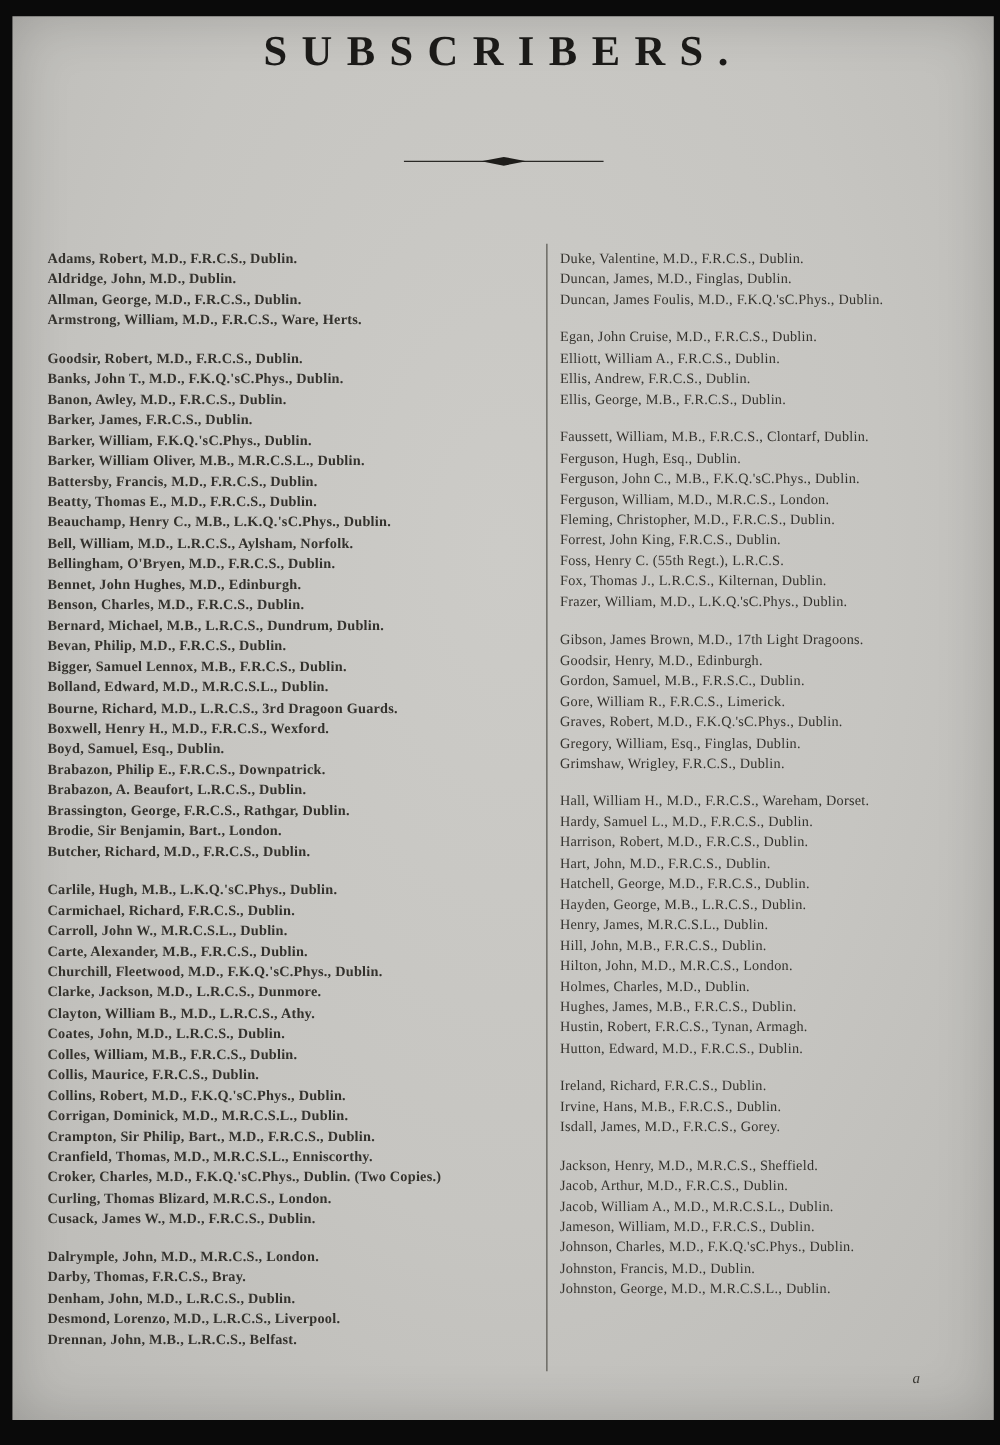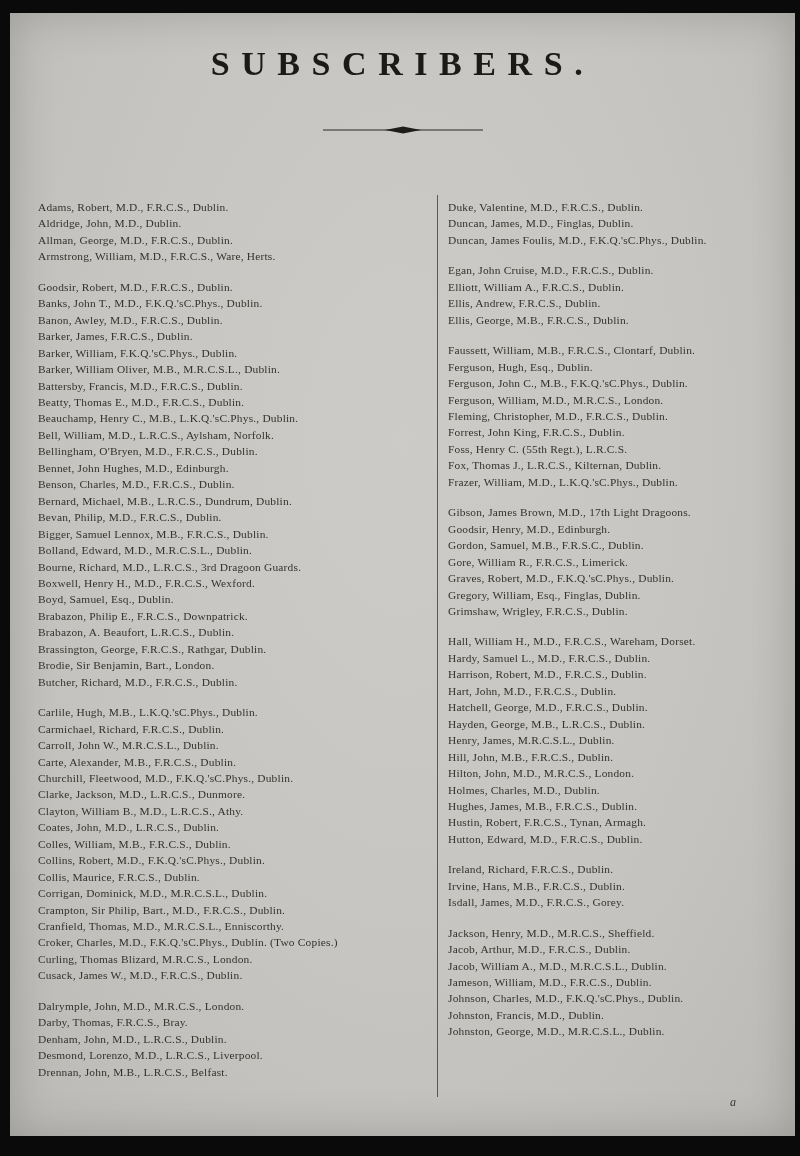--- a/index.html
+++ b/index.html
@@ -16,41 +16,41 @@
   }
   .paper {
     position: absolute;
     left: 10px; top: 13px; right: 5px; bottom: 20px;
     background:
       radial-gradient(ellipse at 50% 38%, #cccbc7 0%, #c6c5c1 55%, #bbbab6 100%);
     box-shadow: inset 0 0 45px rgba(0,0,0,0.18);
   }
   .title {
     position: absolute;
-    top: 32px; left: 0; width: 100%;
+    top: 10px; left: 0; width: 100%;
     text-align: center;
     font-size: 34px;
     font-weight: bold;
     letter-spacing: 0.34em;
     color: #1b1a18;
   }
   .divider {
     position: absolute;
     top: 108px; left: 50%;
     transform: translateX(-50%);
   }
   .col {
     position: absolute;
     top: 186px;
     font-size: 11.4px;
     line-height: 16.45px;
     color: #34322d;
     letter-spacing: 0.2px;
   }
-  .col-left  { left: 28px;  width: 392px; }
+  .col-left  { left: 28px;  width: 392px; font-weight: bold; }
   .col-right { left: 438px; width: 335px; }
   .group { margin-bottom: 14px; }
   .entry { white-space: nowrap; overflow: hidden; }
   .vrule {
     position: absolute;
     left: 427px; top: 182px;
     width: 1px; height: 902px;
     background: #5a5852;
   }
   .sig-mark {
@@ -115,22 +115,22 @@
         <div class="group">
           <div class="entry">Carlile, Hugh, M.B., L.K.Q.'sC.Phys., Dublin.</div>
           <div class="entry">Carmichael, Richard, F.R.C.S., Dublin.</div>
           <div class="entry">Carroll, John W., M.R.C.S.L., Dublin.</div>
           <div class="entry">Carte, Alexander, M.B., F.R.C.S., Dublin.</div>
           <div class="entry">Churchill, Fleetwood, M.D., F.K.Q.'sC.Phys., Dublin.</div>
           <div class="entry">Clarke, Jackson, M.D., L.R.C.S., Dunmore.</div>
           <div class="entry">Clayton, William B., M.D., L.R.C.S., Athy.</div>
           <div class="entry">Coates, John, M.D., L.R.C.S., Dublin.</div>
           <div class="entry">Colles, William, M.B., F.R.C.S., Dublin.</div>
+          <div class="entry">Collis, Maurice, F.R.C.S., Dublin.</div>
           <div class="entry">Collins, Robert, M.D., F.K.Q.'sC.Phys., Dublin.</div>
-          <div class="entry">Collis, Maurice, F.R.C.S., Dublin.</div>
           <div class="entry">Corrigan, Dominick, M.D., M.R.C.S.L., Dublin.</div>
           <div class="entry">Crampton, Sir Philip, Bart., M.D., F.R.C.S., Dublin.</div>
           <div class="entry">Cranfield, Thomas, M.D., M.R.C.S.L., Enniscorthy.</div>
           <div class="entry">Croker, Charles, M.D., F.K.Q.'sC.Phys., Dublin.  (Two Copies.)</div>
           <div class="entry">Curling, Thomas Blizard, M.R.C.S., London.</div>
           <div class="entry">Cusack, James W., M.D., F.R.C.S., Dublin.</div>
         </div>
         <div class="group">
           <div class="entry">Dalrymple, John, M.D., M.R.C.S., London.</div>
           <div class="entry">Darby, Thomas, F.R.C.S., Bray.</div>

